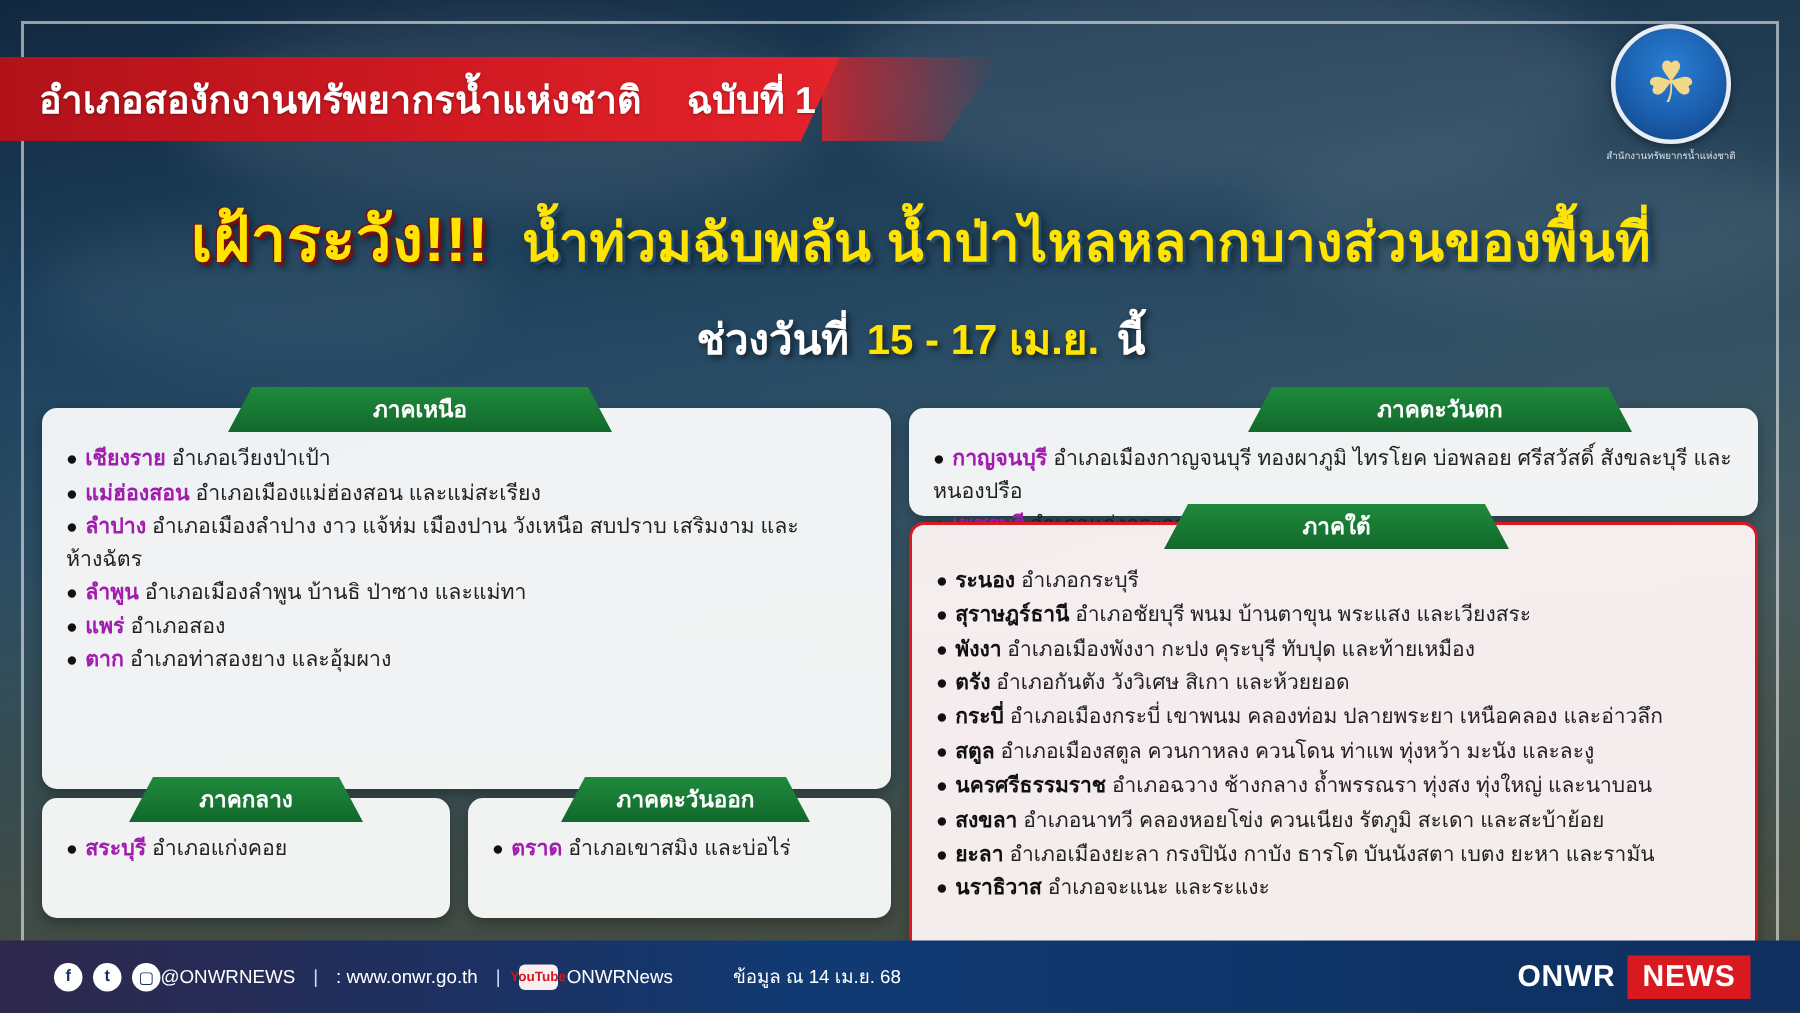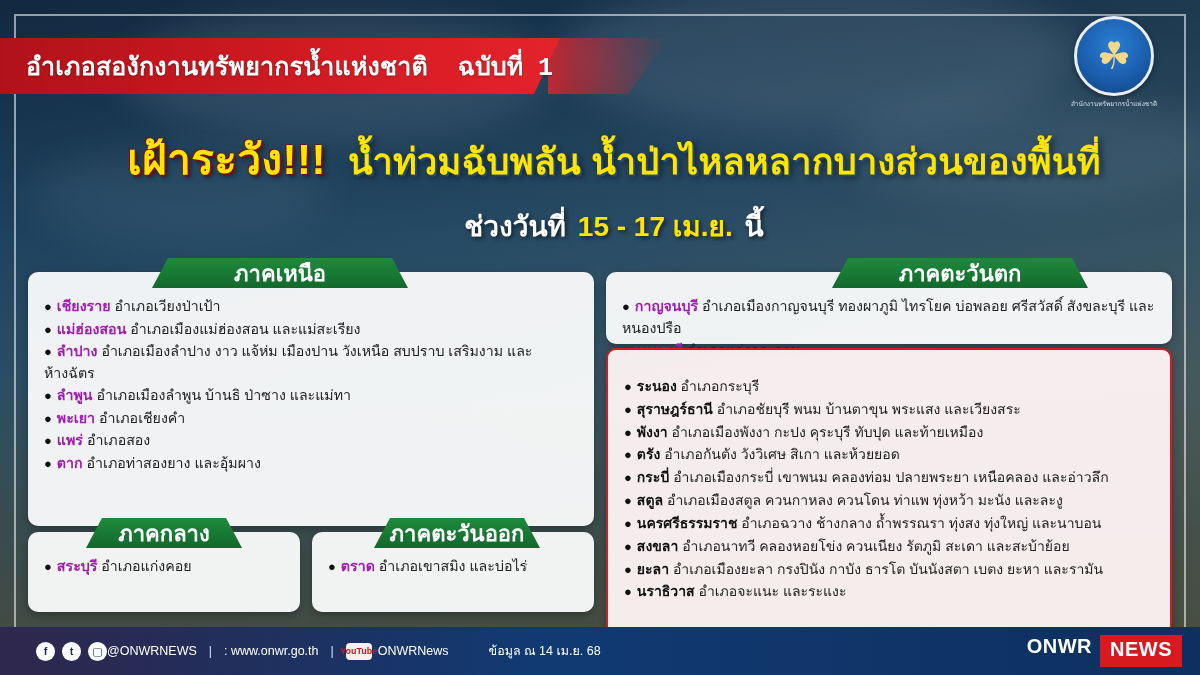--- a/index.html
+++ b/index.html
@@ -74,21 +74,20 @@
     white-space: nowrap;
     text-shadow: 0 1px 2px rgba(0,0,0,0.35);
   }
   .header-issue {
     position: relative; z-index: 2;
     color: #ffffff;
     font-size: 25px; font-weight: 700;
     margin-left: 30px;
     white-space: nowrap;
     text-shadow: 0 1px 2px rgba(0,0,0,0.35);
-    font-family: Liberation Mono, monospace;
   }
 
   
   .logo {
     position: absolute; right: 38px; top: 16px;
     width: 96px; height: 104px;
     z-index: 5;
     display: flex; flex-direction: column; align-items: center;
   }
   .logo-circle {
@@ -153,21 +152,21 @@
   .panel-east   { left: 312px; top: 532px; width: 282px; height: 80px; }
   .panel-west   { left: 606px; top: 272px; width: 566px; height: 72px; }
   .panel-south  { left: 606px; top: 348px; width: 566px; height: 296px; background: rgba(255,246,246,0.95); border: 2px solid #d81a20; }
 
   .region-tag {
     position: absolute;
     top: -14px;
     height: 30px;
     background: linear-gradient(180deg, #1e8a3c 0%, #12692c 100%);
     color: #ffffff;
-    font-size: 22px; font-weight: 700;
+    font-size: 15px; font-weight: 700;
     display: flex; align-items: center; justify-content: center;
     clip-path: polygon(16px 0, calc(100% - 16px) 0, 100% 100%, 0 100%);
     box-shadow: 0 2px 4px rgba(0,0,0,0.25);
   }
   .tag-north   { left: 124px; width: 256px; }
   .tag-central { left: 58px;  width: 156px; }
   .tag-east    { left: 62px;  width: 166px; }
   .tag-west    { left: 226px; width: 256px; }
   .tag-south   { left: 168px; width: 230px; }
 
@@ -232,22 +231,22 @@
   .yt {
     display: inline-flex; align-items: center; justify-content: center;
     width: 26px; height: 17px; border-radius: 4px;
     background: #ffffff; color: #d11a22; font-size: 9px; font-weight: 800;
     margin-right: 6px;
   }
   .footer-date {
     color: #ffffff; font-size: 12.5px; margin-left: 40px; z-index: 2; white-space: nowrap;
   }
   .brand {
-    position: absolute; right: 18px; top: 8px;
-    display: flex; height: 32px;
+    position: absolute; right: 33px; top: 8px;
+    display: flex; align-items: center; height: 32px;
     z-index: 3;
   }
   .brand-onwr {
     color: #ffffff; font-size: 20px; font-weight: 800; letter-spacing: .5px;
     padding: 0 8px;
   }
   .brand-news {
     background: #d81a20; color: #ffffff;
     font-size: 20px; font-weight: 800; letter-spacing: .5px;
     padding: 3px 10px;
@@ -290,21 +289,20 @@
   </div>
 </div>
 
 <div class="panel panel-north">
   <div class="region-tag tag-north">ภาคเหนือ</div>
   <div class="panel-body">
     <div class="entry"><span class="bullet">●</span><span class="prov">เชียงราย</span> <span class="dist">อำเภอเวียงป่าเป้า</span></div>
     <div class="entry"><span class="bullet">●</span><span class="prov">แม่ฮ่องสอน</span> <span class="dist">อำเภอเมืองแม่ฮ่องสอน และแม่สะเรียง</span></div>
     <div class="entry"><span class="bullet">●</span><span class="prov">ลำปาง</span> <span class="dist">อำเภอเมืองลำปาง งาว แจ้ห่ม เมืองปาน วังเหนือ สบปราบ เสริมงาม และห้างฉัตร</span></div>
     <div class="entry"><span class="bullet">●</span><span class="prov">ลำพูน</span> <span class="dist">อำเภอเมืองลำพูน บ้านธิ ป่าซาง และแม่ทา</span></div>
-    <div class="entry"><span class="bullet">●</span><span class="prov">พะเยา</span> <span class="dist">อำเภอเชียงคำ</span></div>
     <div class="entry"><span class="bullet">●</span><span class="prov">แพร่</span> <span class="dist">อำเภอสอง</span></div>
     <div class="entry"><span class="bullet">●</span><span class="prov">ตาก</span> <span class="dist">อำเภอท่าสองยาง และอุ้มผาง</span></div>
   </div>
 </div>
 
 <div class="panel panel-central">
   <div class="region-tag tag-central">ภาคกลาง</div>
   <div class="panel-body">
     <div class="entry"><span class="bullet">●</span><span class="prov">สระบุรี</span> <span class="dist">อำเภอแก่งคอย</span></div>
   </div>
@@ -319,20 +317,21 @@
 
 <div class="panel panel-west">
   <div class="region-tag tag-west">ภาคตะวันตก</div>
   <div class="panel-body">
     <div class="entry"><span class="bullet">●</span><span class="prov">กาญจนบุรี</span> <span class="dist">อำเภอเมืองกาญจนบุรี ทองผาภูมิ ไทรโยค บ่อพลอย ศรีสวัสดิ์ สังขละบุรี และหนองปรือ</span></div>
     <div class="entry"><span class="bullet">●</span><span class="prov">เพชรบุรี</span> <span class="dist">อำเภอแก่งกระจาน</span></div>
   </div>
 </div>
 
 <div class="panel panel-south">
+  <div class="region-tag tag-south">ภาคใต้</div>
   <div class="panel-body">
     <div class="entry"><span class="bullet">●</span><span class="prov">ระนอง</span> <span class="dist">อำเภอกระบุรี</span></div>
     <div class="entry"><span class="bullet">●</span><span class="prov">สุราษฎร์ธานี</span> <span class="dist">อำเภอชัยบุรี พนม บ้านตาขุน พระแสง และเวียงสระ</span></div>
     <div class="entry"><span class="bullet">●</span><span class="prov">พังงา</span> <span class="dist">อำเภอเมืองพังงา กะปง คุระบุรี ทับปุด และท้ายเหมือง</span></div>
     <div class="entry"><span class="bullet">●</span><span class="prov">ตรัง</span> <span class="dist">อำเภอกันตัง วังวิเศษ สิเกา และห้วยยอด</span></div>
     <div class="entry"><span class="bullet">●</span><span class="prov">กระบี่</span> <span class="dist">อำเภอเมืองกระบี่ เขาพนม คลองท่อม ปลายพระยา เหนือคลอง และอ่าวลึก</span></div>
     <div class="entry"><span class="bullet">●</span><span class="prov">สตูล</span> <span class="dist">อำเภอเมืองสตูล ควนกาหลง ควนโดน ท่าแพ ทุ่งหว้า มะนัง และละงู</span></div>
     <div class="entry"><span class="bullet">●</span><span class="prov">นครศรีธรรมราช</span> <span class="dist">อำเภอฉวาง ช้างกลาง ถ้ำพรรณรา ทุ่งสง ทุ่งใหญ่ และนาบอน</span></div>
     <div class="entry"><span class="bullet">●</span><span class="prov">สงขลา</span> <span class="dist">อำเภอนาทวี คลองหอยโข่ง ควนเนียง รัตภูมิ สะเดา และสะบ้าย้อย</span></div>
     <div class="entry"><span class="bullet">●</span><span class="prov">ยะลา</span> <span class="dist">อำเภอเมืองยะลา กรงปินัง กาบัง ธารโต บันนังสตา เบตง ยะหา และรามัน</span></div>

